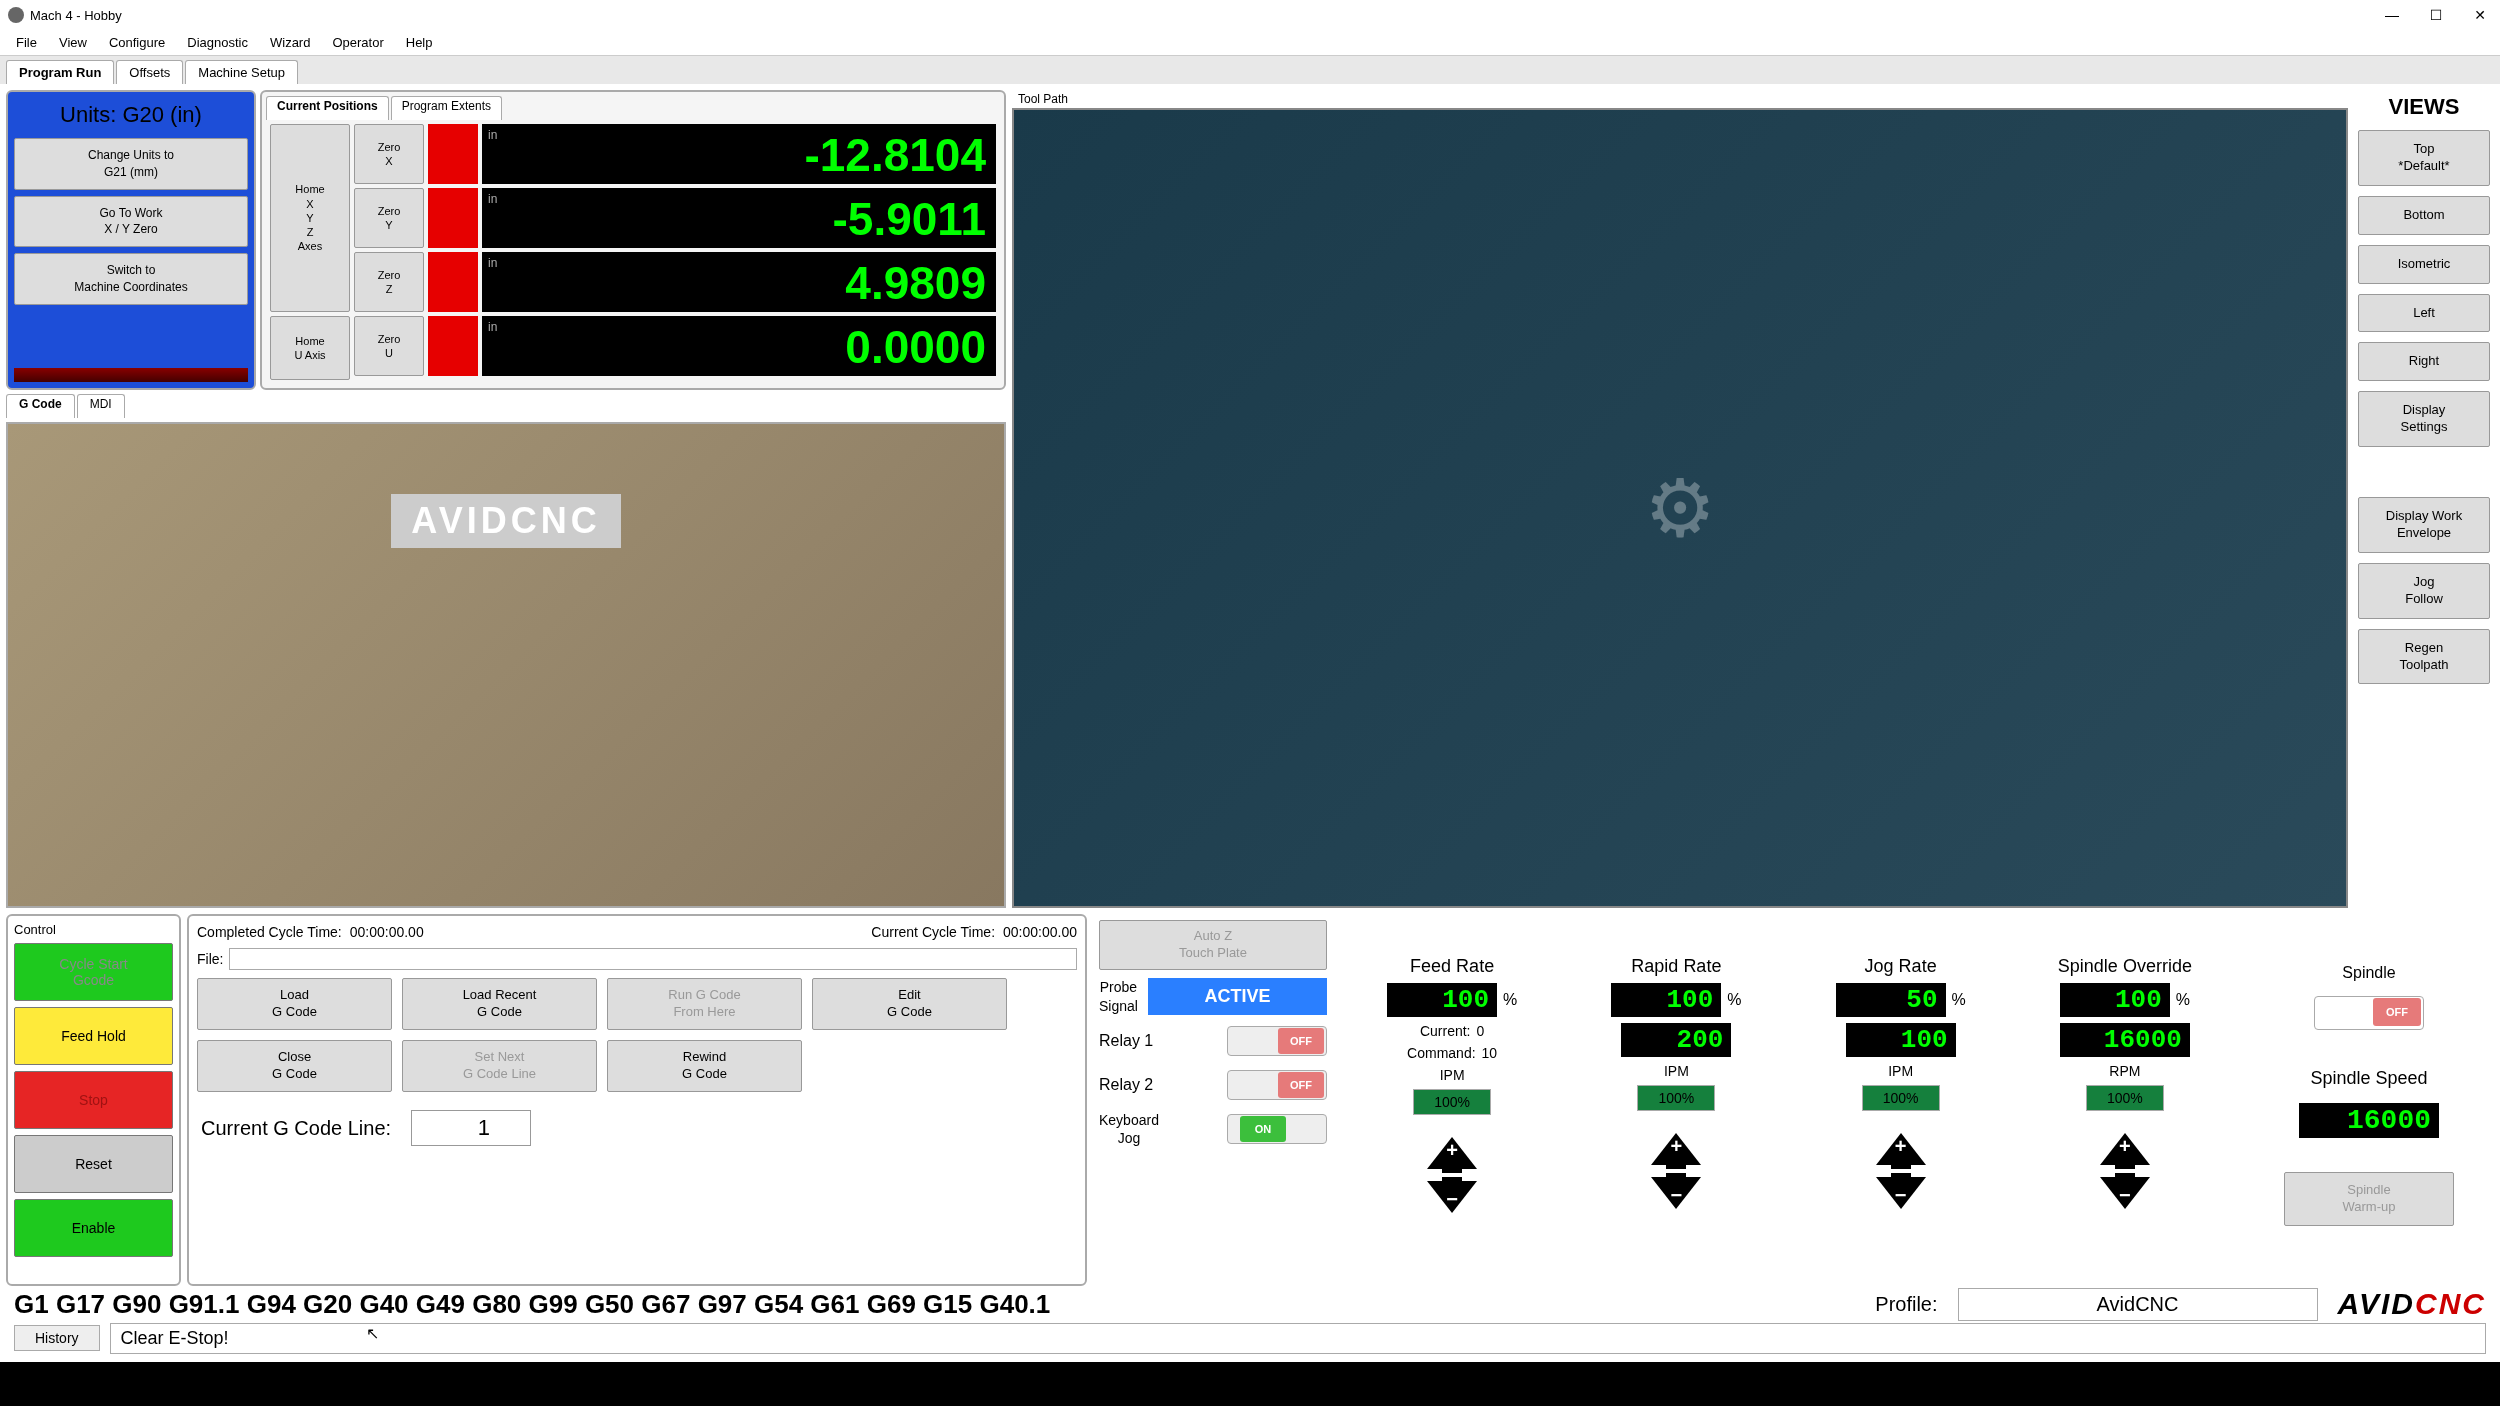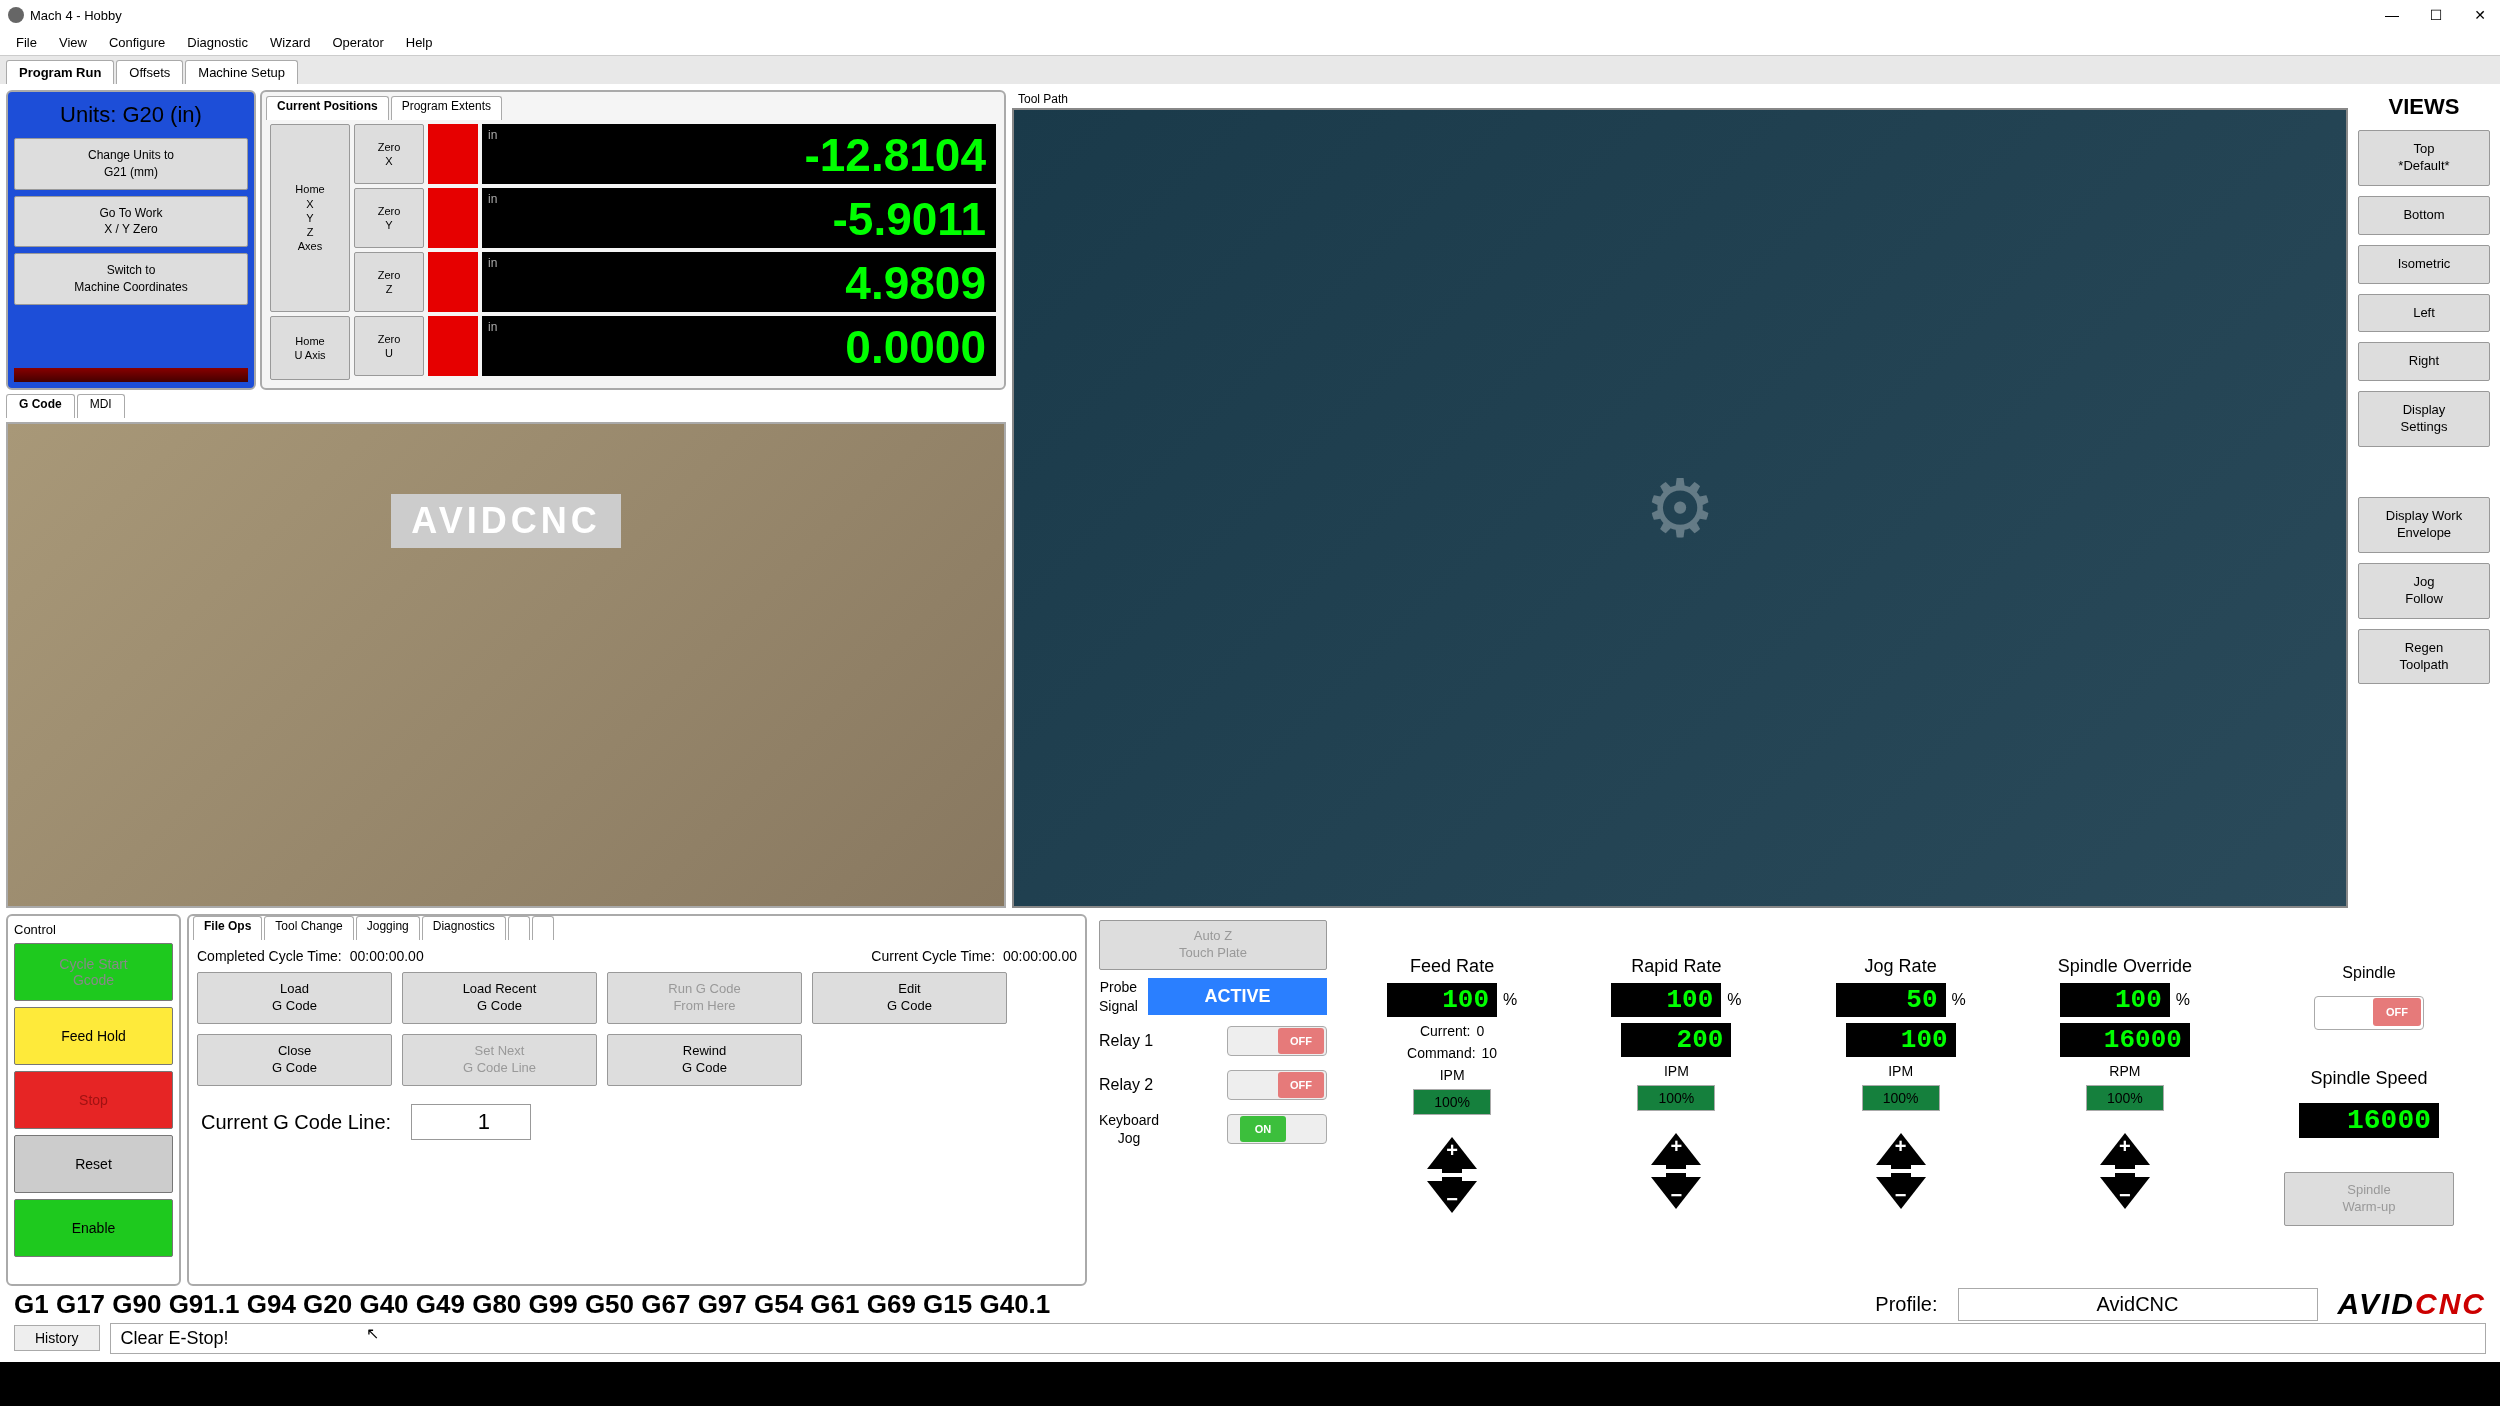--- a/index.html
+++ b/index.html
@@ -280,38 +280,34 @@
     <div class="control-title">Control</div>
     <div class="ctrl-btn ctrl-green ctrl-dim">Cycle Start
 Gcode</div>
     <div class="ctrl-btn ctrl-yellow">Feed Hold</div>
     <div class="ctrl-btn ctrl-red">Stop</div>
     <div class="ctrl-btn ctrl-gray">Reset</div>
     <div class="ctrl-btn ctrl-green">Enable</div>
   </div>
 
   <div class="fileops-panel">
-    <div class="fileops-tabs">
-      <div class="fileops-tab active">File Ops</div>
-      <div class="fileops-tab">Tool Change</div>
-      <div class="fileops-tab">Jogging</div>
-      <div class="fileops-tab">Diagnostics</div>
-      <div class="fileops-tab" style="width:20px"></div>
-      <div class="fileops-tab" style="width:20px"></div>
-    </div>
     <div class="fileops-content">
       <div class="time-row">
         <div class="time-item">
               <span>Completed Cycle Time:</span>
               <span>00:00:00.00</span>
             </div>
         <div class="time-item" style="margin-left:auto">
               <span>Current Cycle Time:</span>
               <span>00:00:00.00</span>
             </div>
+      </div>
+      <div class="file-row">
+        <span>File:</span>
+        <input class="file-input" value="" style="">
       </div>
       <div class="fileops-buttons">
         <div class="fileops-btn">Load
 G Code</div>
         <div class="fileops-btn">Load Recent
 G Code</div>
         <div class="fileops-btn disabled">Run G Code
 From Here</div>
         <div class="fileops-btn">Edit
 G Code</div>

